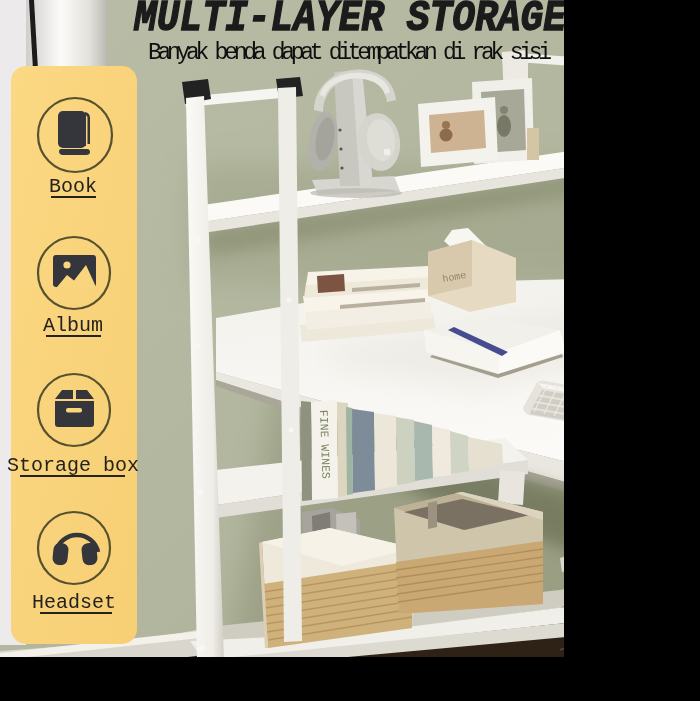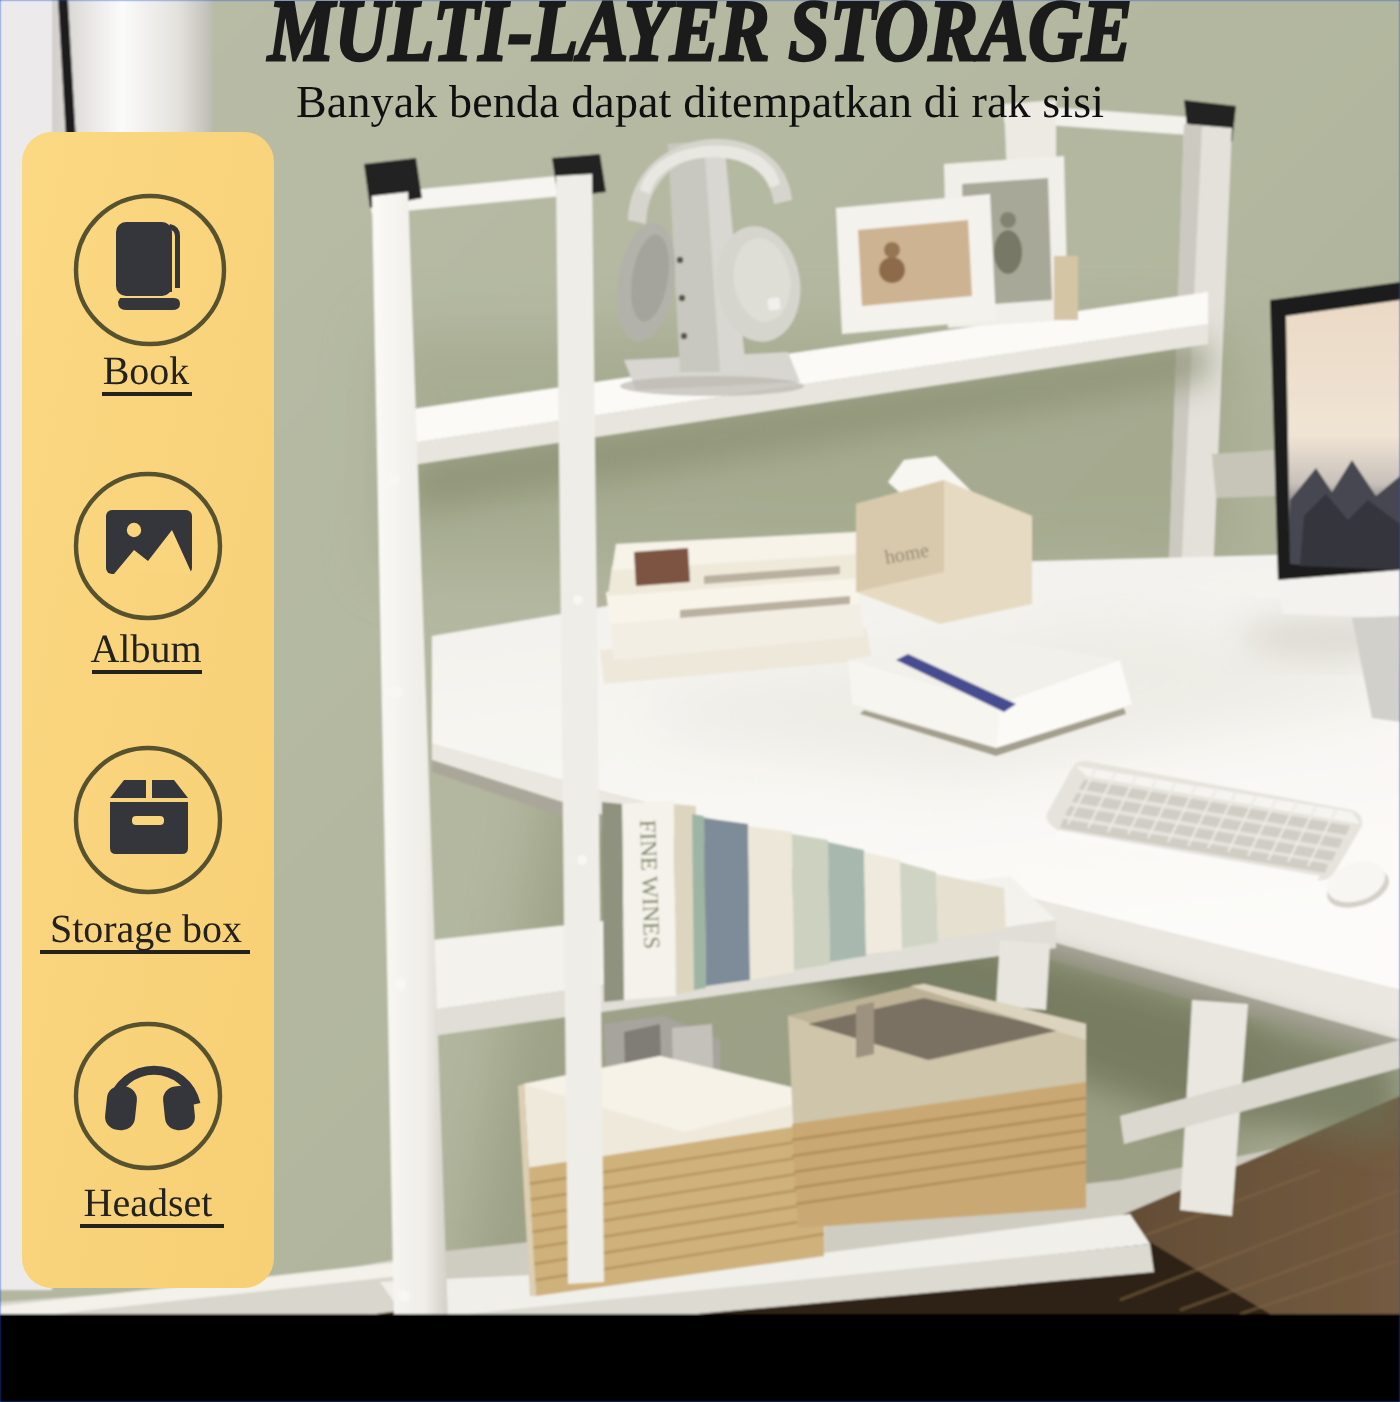--- a/index.html
+++ b/index.html
@@ -1,16 +1,16 @@
 <!DOCTYPE html>
 <html><head>
 <meta charset="utf-8">
 <style>
 html,body{margin:0;padding:0;background:#000}
-.page{position:relative;width:700px;height:701px;overflow:hidden;font-family:Liberation Serif, serif;background:#1d4ed8}
+.page{position:relative;width:564px;height:701px;overflow:hidden;font-family:Liberation Mono, monospace;background:#f97316}
 svg{display:block}
 </style>
 </head>
 <body>
 <div class="page">
 <svg width="700" height="701" viewBox="0 0 700 701">
 <defs>
 <linearGradient id="wallG" x1="0" y1="0" x2="1" y2="1">
 <stop offset="0" stop-color="#b9bda7"></stop>
 <stop offset="0.55" stop-color="#b2b69e"></stop>

